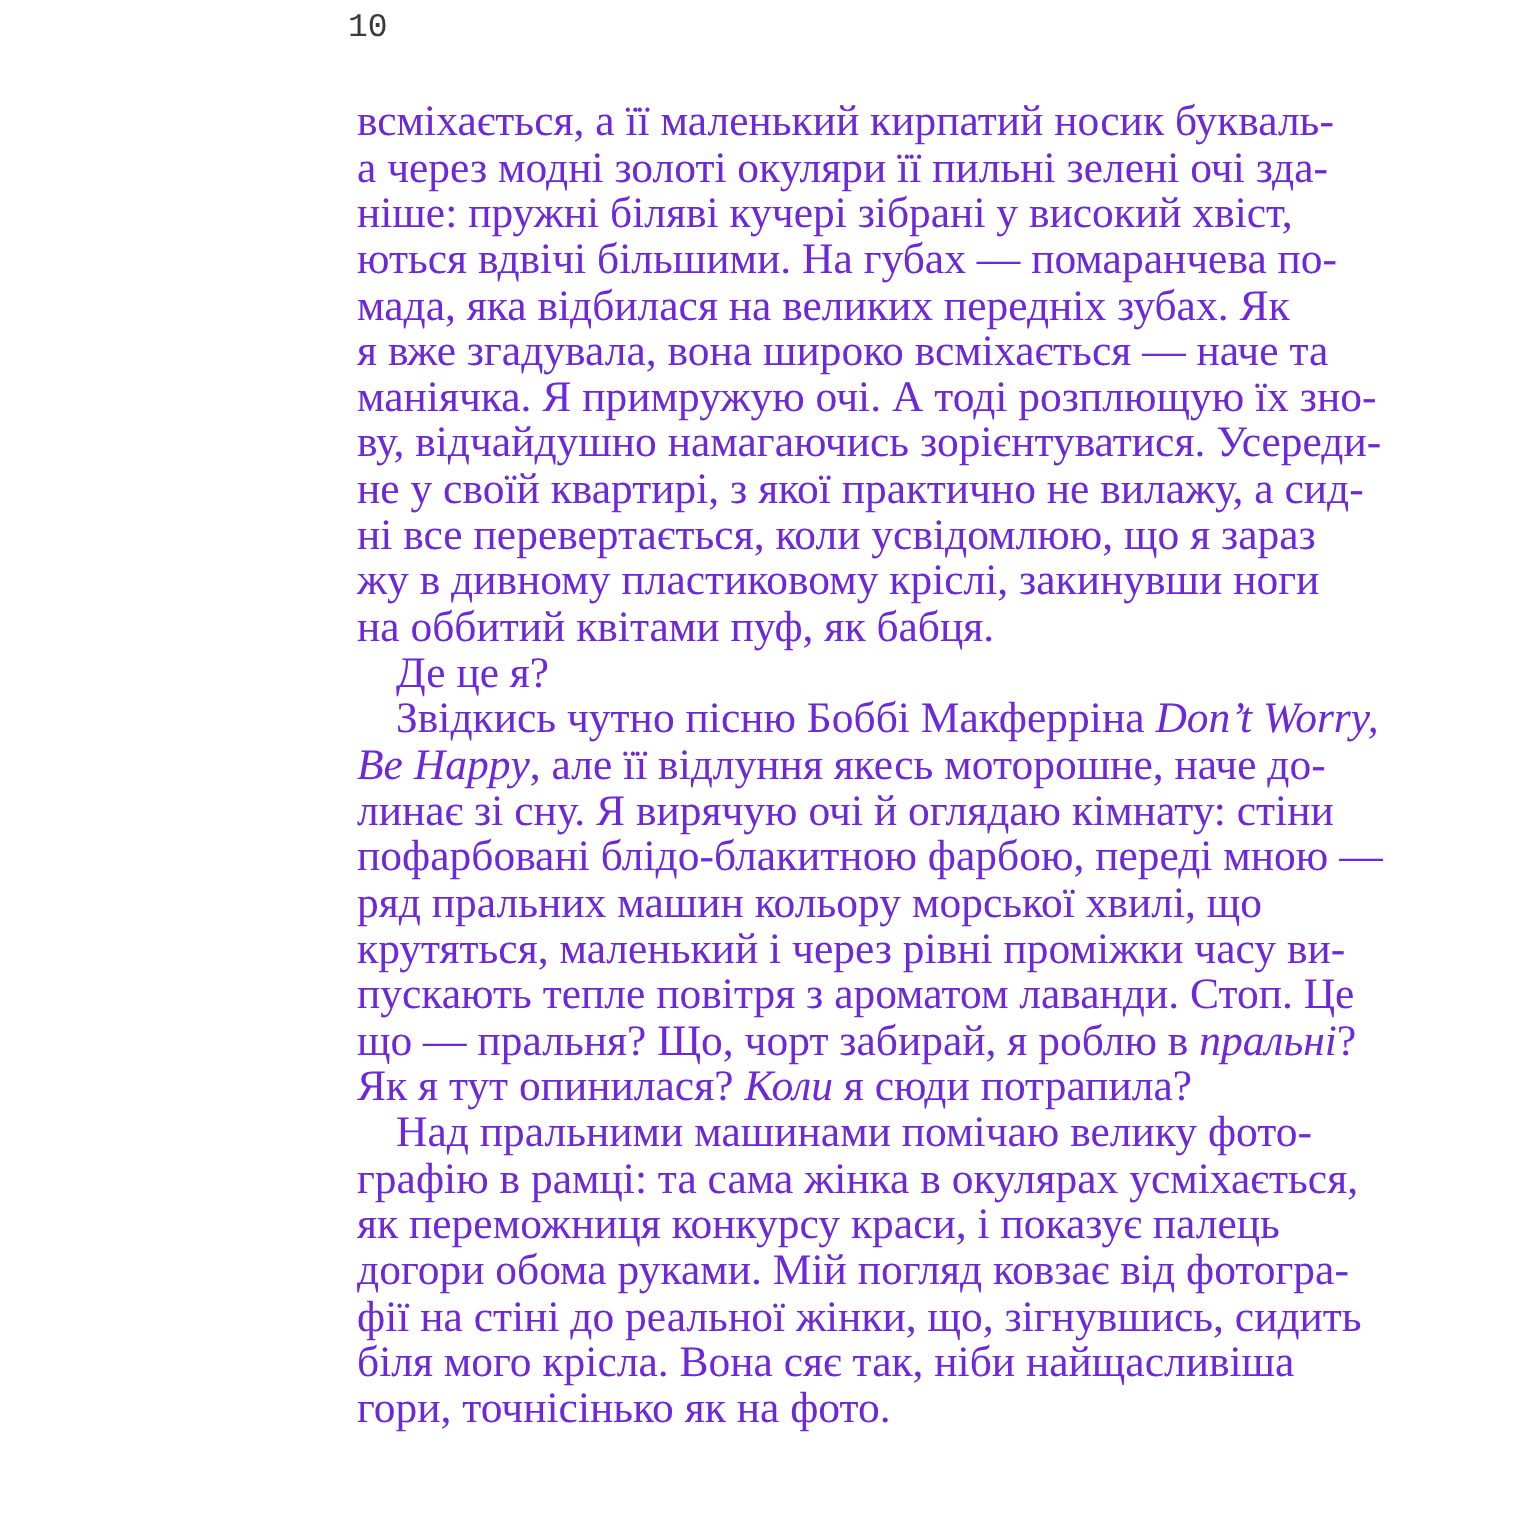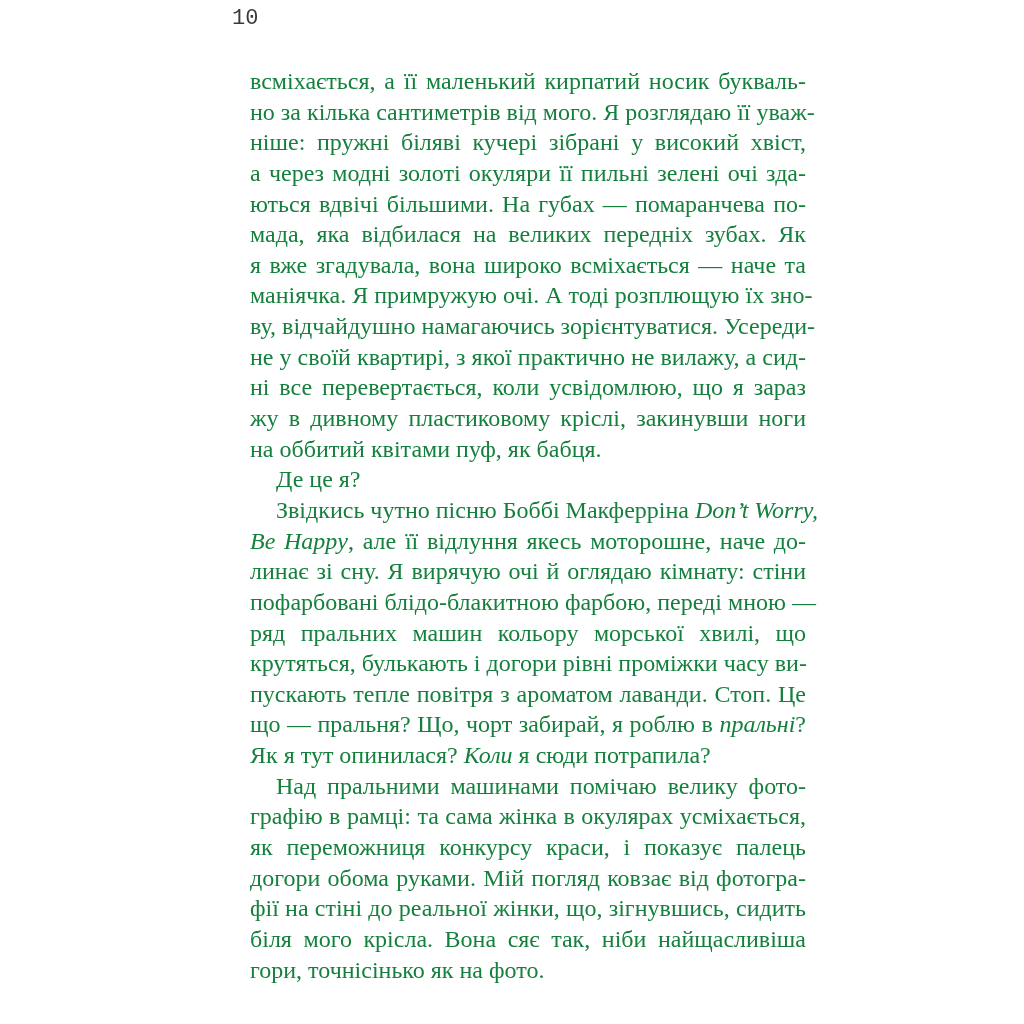--- a/index.html
+++ b/index.html
@@ -5,52 +5,51 @@
   html, body { margin: 0; padding: 0; background: #ffffff; }
   body { width: 1024px; height: 1024px; position: relative; overflow: hidden; }
   .page-number {
     position: absolute; left: 232px; top: 6px;
     font-family: Liberation Mono, monospace;
     font-size: 22px; color: #3a3a3a;
   }
   .body-text {
     position: absolute; left: 238px; top: 66px; width: 556px;
     font-family: "Liberation Serif", "DejaVu Serif", serif;
-    font-size: 24px; line-height: 30.65px; color: #15803d; margin-left: 12px;
+    font-size: 29px; line-height: 30.65px; color: #6d28d9;
   }
   .line { display: block; white-space: nowrap; text-align: justify; text-align-last: justify; height: 30.65px; }
   .line.last { text-align-last: left; }
   .line.indent { padding-left: 26px; }
   em { font-style: italic; }
 </style>
 </head>
 <body>
 
 <div class="page-number">10</div>
 <div class="body-text" id="body-text">
     <span class="line"><span>всміхається, а її маленький кирпатий носик букваль-</span></span>
-    <span class="line"><span>но за кілька сантиметрів від мого. Я розглядаю її уваж-</span></span>
+    <span class="line"><span>а через модні золоті окуляри її пильні зелені очі зда-</span></span>
     <span class="line"><span>ніше: пружні біляві кучері зібрані у високий хвіст,</span></span>
-    <span class="line"><span>а через модні золоті окуляри її пильні зелені очі зда-</span></span>
     <span class="line"><span>ються вдвічі більшими. На губах — помаранчева по-</span></span>
     <span class="line"><span>мада, яка відбилася на великих передніх зубах. Як</span></span>
     <span class="line"><span>я вже згадувала, вона широко всміхається — наче та</span></span>
     <span class="line"><span>маніячка. Я примружую очі. А тоді розплющую їх зно-</span></span>
     <span class="line"><span>ву, відчайдушно намагаючись зорієнтуватися. Усереди-</span></span>
     <span class="line"><span>не у своїй квартирі, з якої практично не вилажу, а сид-</span></span>
     <span class="line"><span>ні все перевертається, коли усвідомлюю, що я зараз</span></span>
     <span class="line"><span>жу в дивному пластиковому кріслі, закинувши ноги</span></span>
     <span class="line last"><span>на оббитий квітами пуф, як бабця.</span></span>
     <span class="line indent last"><span>Де це я?</span></span>
     <span class="line indent"><span>Звідкись чутно пісню Боббі Макферріна </span><em>Don’t Worry,</em></span>
     <span class="line"><em>Be Happy</em><span>, але її відлуння якесь моторошне, наче до-</span></span>
     <span class="line"><span>линає зі сну. Я вирячую очі й оглядаю кімнату: стіни</span></span>
     <span class="line"><span>пофарбовані блідо-блакитною фарбою, переді мною —</span></span>
     <span class="line"><span>ряд пральних машин кольору морської хвилі, що</span></span>
-    <span class="line"><span>крутяться, булькають і догори рівні проміжки часу ви-</span></span>
+    <span class="line"><span>крутяться, маленький і через рівні проміжки часу ви-</span></span>
     <span class="line"><span>пускають тепле повітря з ароматом лаванди. Стоп. Це</span></span>
     <span class="line"><span>що — пральня? Що, чорт забирай, я роблю в </span><em>пральні</em><span>?</span></span>
     <span class="line last"><span>Як я тут опинилася? </span><em>Коли</em><span> я сюди потрапила?</span></span>
     <span class="line indent"><span>Над пральними машинами помічаю велику фото-</span></span>
     <span class="line"><span>графію в рамці: та сама жінка в окулярах усміхається,</span></span>
     <span class="line"><span>як переможниця конкурсу краси, і показує палець</span></span>
     <span class="line"><span>догори обома руками. Мій погляд ковзає від фотогра-</span></span>
     <span class="line"><span>фії на стіні до реальної жінки, що, зігнувшись, сидить</span></span>
     <span class="line"><span>біля мого крісла. Вона сяє так, ніби найщасливіша</span></span>
     <span class="line last"><span>гори, точнісінько як на фото.</span></span>

